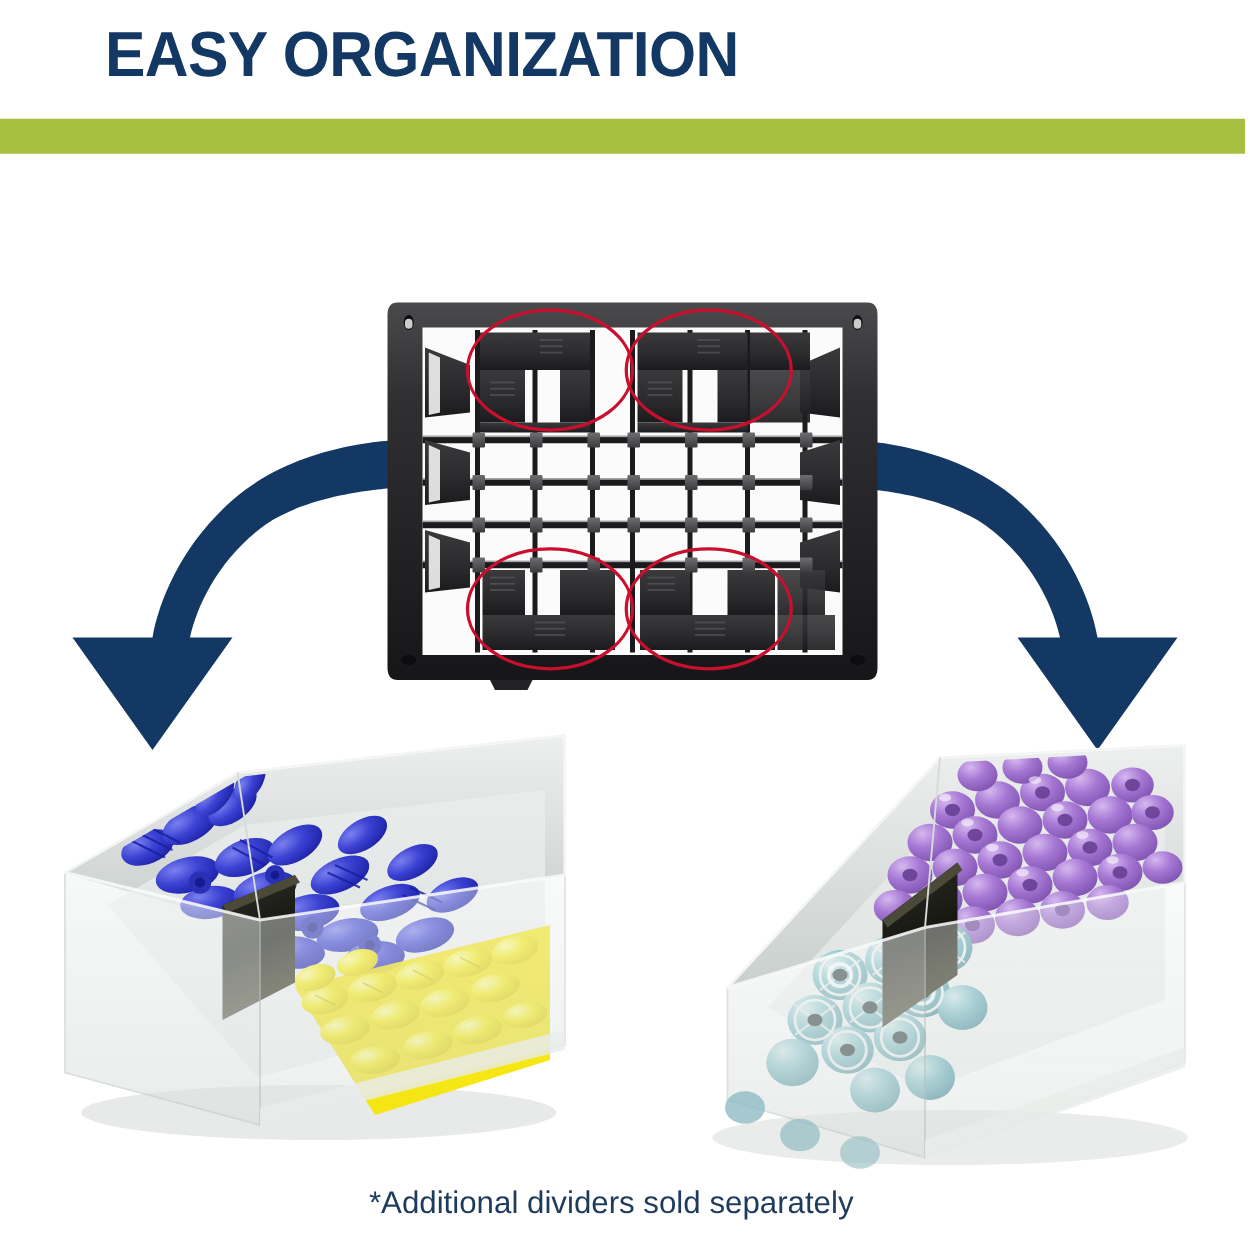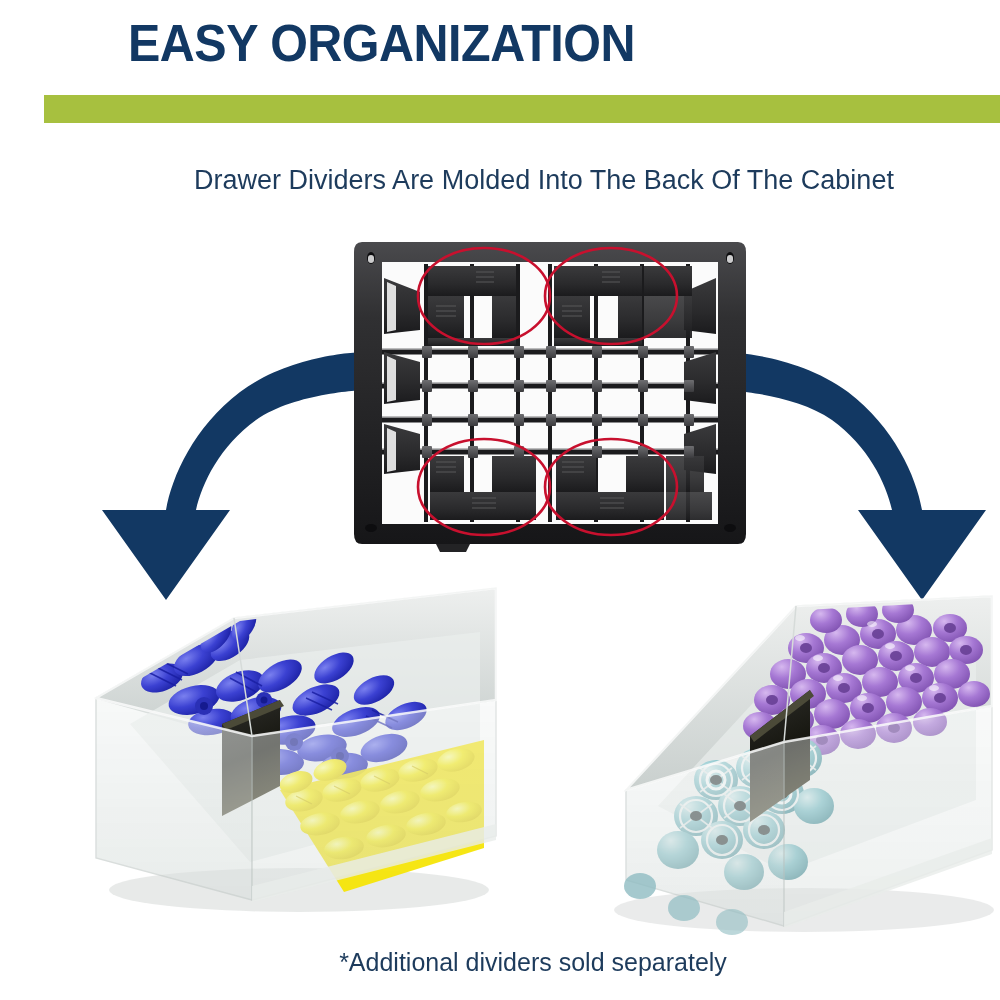--- a/index.html
+++ b/index.html
@@ -3,21 +3,21 @@
 <meta charset="utf-8">
 <style>
   * { margin:0; padding:0; box-sizing:border-box; }
   html,body { width:1000px; height:1000px; }
   body {
     background:#ffffff;
     font-family:"Liberation Sans", sans-serif;
     position:relative;
     overflow:hidden;
   }
-  #stage { position:absolute; inset:0; width:872px; height:1000px;margin-left:44px; }
+  #stage { position:absolute; inset:0; width:872px; height:1000px; }
 
   
   .title {
     position:absolute;
     left:84px; top:18px;
     font-size:51px;
     font-weight:bold;
     letter-spacing:-0.5px;
     color:#123863;
     font-family:"Liberation Sans", sans-serif;
@@ -60,21 +60,20 @@
 </style>
 </head>
 <body>
 
 <div id="stage">
 
   <div class="title">EASY ORGANIZATION</div>
 
   <div class="green-bar"></div>
 
-  <div class="subtitle">Drawer Dividers Are Molded Into The Back Of The Cabinet</div>
 
   <div class="layer">
   <svg width="1000" height="1000" viewBox="0 0 1000 1000" xmlns="http://www.w3.org/2000/svg">
     <defs>
 
       <linearGradient id="gFrame" x1="0" y1="0" x2="0" y2="1">
         <stop offset="0" stop-color="#4a4a4d"></stop>
         <stop offset="0.25" stop-color="#303032"></stop>
         <stop offset="1" stop-color="#161618"></stop>
       </linearGradient>

